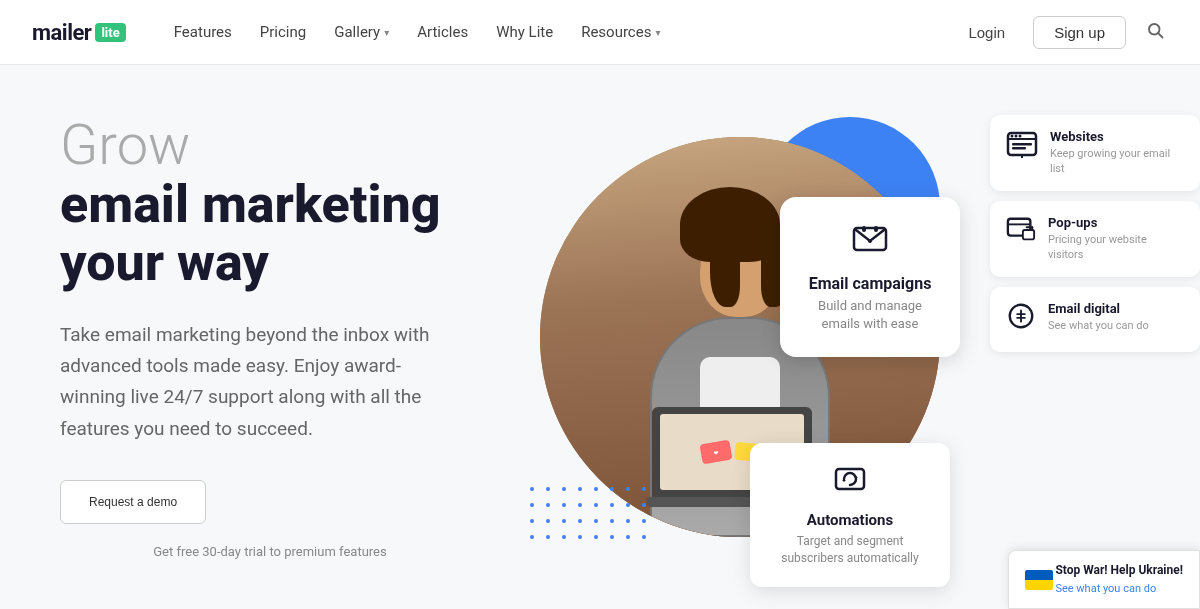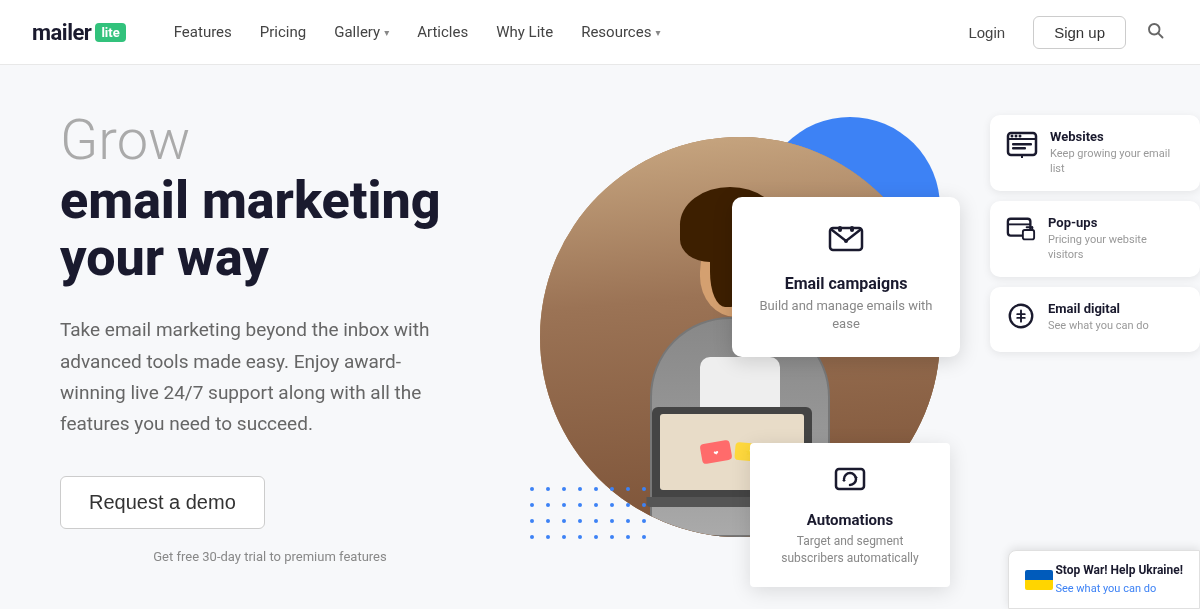--- a/index.html
+++ b/index.html
@@ -136,21 +136,21 @@
       font-size: 16px;
       font-weight: 600;
       cursor: pointer;
     }
     .btn-secondary {
       background: #fff;
       color: #333;
       border: 1.5px solid #ccc;
       border-radius: 6px;
       padding: 14px 28px;
-      font-size: 20px;
+      font-size: 12px;
       font-weight: 500;
       cursor: pointer;
     }
     .hero-trial {
       font-size: 13px;
       color: #888;
       text-align: center;
     }
 
     
@@ -226,39 +226,39 @@
     }
     .feature-card-desc {
       font-size: 12px;
       color: #888;
       line-height: 1.4;
     }
 
     
     .card-email {
       position: absolute;
-      width: 228px;
-      background: #fff;
-      border-radius: 10px;
+      width: 180px;
+      background: #fff;
+      border-radius: 16px;
       padding: 24px 20px;
       box-shadow: 0 4px 20px rgba(0,0,0,0.15);
       top: 120px;
       right: 10px;
       z-index: 5;
       text-align: center;
     }
     .card-email .feature-card-icon { font-size: 36px; }
     .card-email .feature-card-title { font-size: 16px; }
     .card-email .feature-card-desc { font-size: 13px; }
 
     .card-automations {
       position: absolute;
       width: 200px;
       background: #fff;
-      border-radius: 4px;
+      border-radius: 12px;
       padding: 20px 18px;
       box-shadow: 0 4px 20px rgba(0,0,0,0.12);
       bottom: 10px;
       right: 20px;
       z-index: 5;
       text-align: center;
     }
 
     
     .sidebar-cards {

